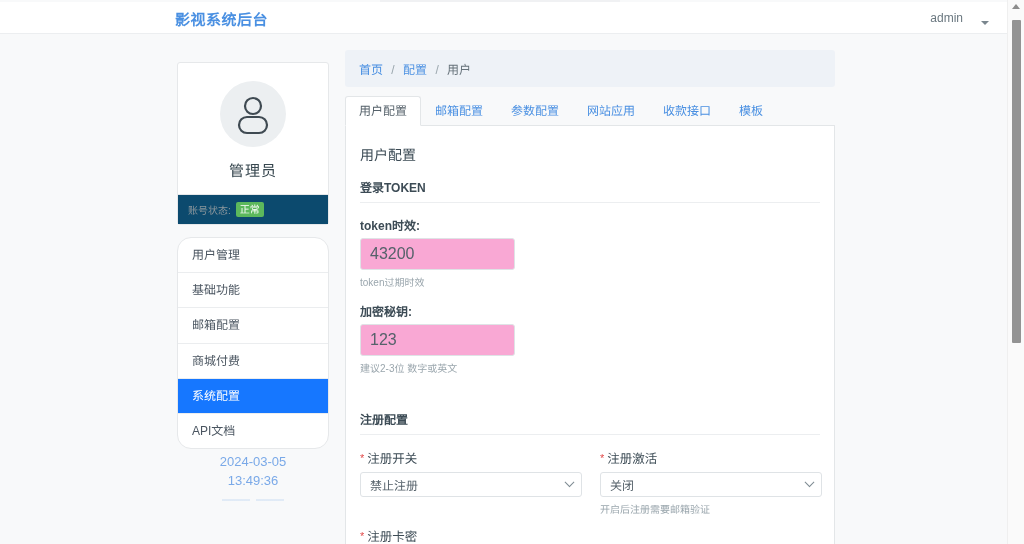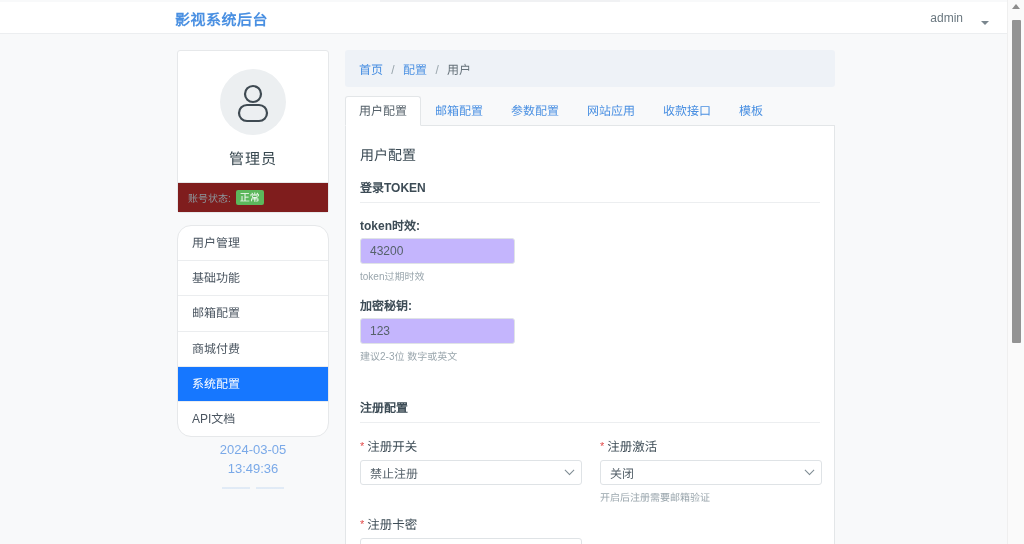--- a/index.html
+++ b/index.html
@@ -63,20 +63,21 @@
   .left-col {
     position: absolute;
     left: 177px;
     top: 50px;
     width: 152px;
   }
   .profile-card {
     background: #ffffff;
     border: 1px solid #e6e8ea;
     border-radius: 3px;
+    margin-top: 12px;
   }
   .profile-body {
     padding: 18px 10px 14px;
     text-align: center;
   }
   .avatar {
     width: 66px; height: 66px;
     border-radius: 50%;
     background: #eceff1;
     margin: 0 auto 12px;
@@ -86,21 +87,21 @@
   }
   .avatar svg { display: block; }
   .profile-name {
     font-size: 15px;
     color: #37474f;
     font-weight: 400;
     letter-spacing: 1px;
   }
   .profile-foot {
     border-top: 1px solid #e6e8ea;
-    background: #7f1d1d;
+    background: #0c4a6e;
     padding: 7px 10px;
     font-size: 10px;
     color: #8b969c;
     display: flex;
     align-items: center;
     gap: 5px;
   }
   .badge-ok {
     background: #5cb85c;
     color: #fff;
@@ -223,27 +224,27 @@
   .field-label .req {
     color: #e24c4b;
     font-size: 11px;
     margin-right: 3px;
     font-weight: normal;
     vertical-align: 1px;
   }
   .field-label.reg { font-weight: normal; font-size: 12.5px; }
   .input {
     width: 155px;
-    height: 26px;
+    height: 32px;
     border: 1px solid #dfe3e6;
     border-radius: 3px;
     padding: 0 9px;
-    font-size: 12px;
+    font-size: 16px;
     color: #55616a;
-    background: #c4b5fd;
+    background: #f9a8d4;
     display: flex;
     align-items: center;
   }
   .hint {
     font-size: 10px;
     color: #9aa6ad;
     margin-top: 4px;
   }
   .select {
     position: relative;

